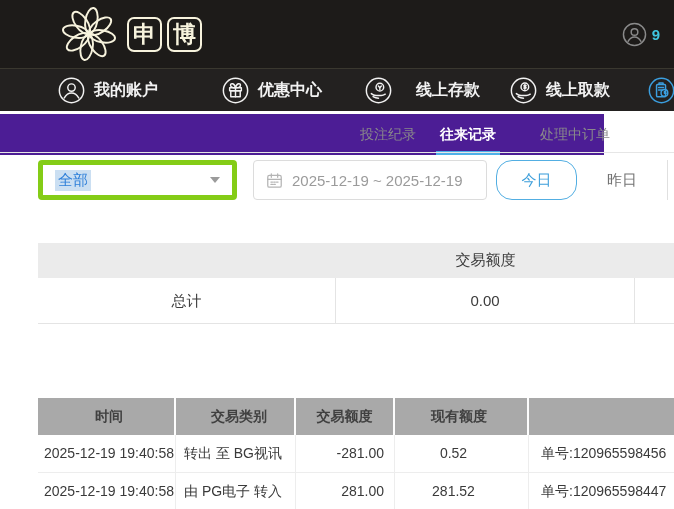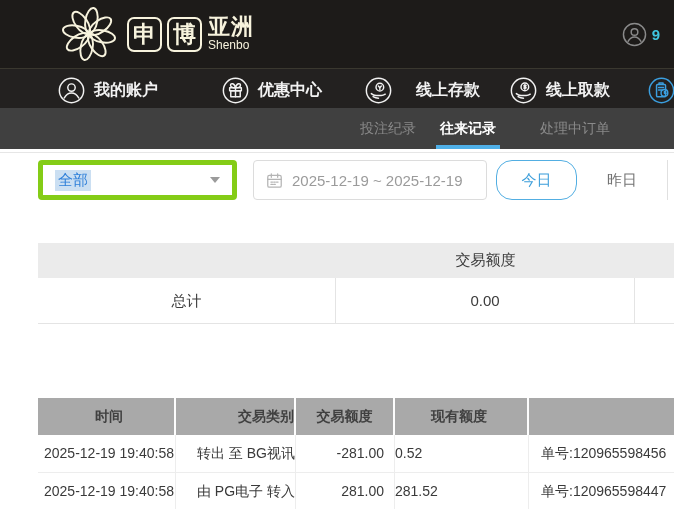--- a/index.html
+++ b/index.html
@@ -26,21 +26,21 @@
   .username-partial { color:#3fc6e0; font-size:15px; font-weight:bold; }
 
   
   .nav { position:absolute; left:0; top:68px; width:674px; height:43px; background:#232120; border-top:1px solid #3a382f; }
   .nav-item { position:absolute; top:0; height:43px; display:flex; align-items:center; gap:9px; color:#f2f2f2; cursor:pointer; }
   .nav-icon { width:27px; height:27px; color:#f2f2f2; }
   .nav-label { font-size:16px; font-weight:bold; white-space:nowrap; }
   .nav-icon.blue { color:#3b9fe0; }
 
   
-  .subnav { position:absolute; left:0; top:108px; width:674px; height:41px; background:#404040; }
+  .subnav { position:absolute; left:0; top:114px; width:604px; height:41px; background:#4c1d95; }
   .subtab { position:absolute; top:0; height:41px; line-height:41px; font-size:14px; color:#8a8a8a; cursor:pointer; white-space:nowrap; }
   .subtab.active { color:#fff; font-weight:bold; }
   .subtab-underline { position:absolute; left:-4px; right:-4px; bottom:0; height:4px; background:#4fb0e8; }
   .content-divider { position:absolute; left:0; top:152px; width:674px; height:1px; background:#e6e6e6; }
 
   
   .select-box {
     position:absolute; left:38px; top:160px; width:199px; height:40px;
     border:5px solid #84cc16; border-radius:4px; background:#fff;
     display:flex; align-items:center; padding:0 12px; cursor:pointer;
@@ -85,23 +85,23 @@
   .rec-head { display:flex; height:37px; background:#a9a9a9; }
   .rec-head-cell {
     color:#404040; font-size:14px; font-weight:bold; text-align:center; line-height:37px;
     border-right:2px solid #fdfdfd;
   }
   .rec-head-cell:last-child { border-right:none; }
   .rec-row { display:flex; height:38px; border-bottom:1px solid #ededed; background:#fff; }
   .rec-cell { font-size:14px; color:#3a3a3a; line-height:37px; white-space:nowrap; border-right:1px solid #ededed; overflow:hidden; }
   .rec-cell:last-child { border-right:none; }
   .rc1 { width:138px; padding-left:6px; }
-  .rc2 { width:120px; padding-left:8px;text-align:right; }
+  .rc2 { width:120px; padding-left:8px; }
   .rc3 { width:99px; text-align:right; padding-right:10px; }
-  .rc4 { width:134px; text-align:left; padding-right:16px; }
+  .rc4 { width:134px; text-align:center; padding-right:16px; }
   .rc5 { width:209px; padding-left:12px; }
   svg { display:block; }
 </style>
 </head>
 <body>
 
 <div class="header">
   <div class="logo-wrap">
     <svg class="flower" viewBox="0 0 80 80">
       <g fill="none" stroke="#f7f3dd" stroke-width="2.4" transform="translate(40,40)">
@@ -110,24 +110,20 @@
         <ellipse rx="7.5" ry="16" cy="-17" transform="rotate(100)"></ellipse>
         <ellipse rx="7.5" ry="16" cy="-17" transform="rotate(145)"></ellipse>
         <ellipse rx="7.5" ry="16" cy="-17" transform="rotate(190)"></ellipse>
         <ellipse rx="7.5" ry="16" cy="-17" transform="rotate(235)"></ellipse>
         <ellipse rx="7.5" ry="16" cy="-17" transform="rotate(280)"></ellipse>
         <ellipse rx="7.5" ry="16" cy="-17" transform="rotate(325)"></ellipse>
       </g>
     </svg>
     <div class="logo-box">申</div>
     <div class="logo-box">博</div>
-    <div class="logo-right">
-      <div class="logo-region">亚洲</div>
-      <div class="logo-sub">Shenbo</div>
-    </div>
   </div>
   <div class="topbar-user">
     <svg class="avatar-icon" viewBox="0 0 24 24">
       <g fill="none" stroke="currentColor" stroke-width="1.4" stroke-linecap="round">
         <circle cx="12" cy="12" r="10.6"></circle>
         <circle cx="12" cy="9.6" r="3.2"></circle>
         <path d="M5.8 18.6c1.6-2.8 3.8-4.2 6.2-4.2s4.6 1.4 6.2 4.2"></path>
       </g>
     </svg>
     <span class="username-partial">9</span>

